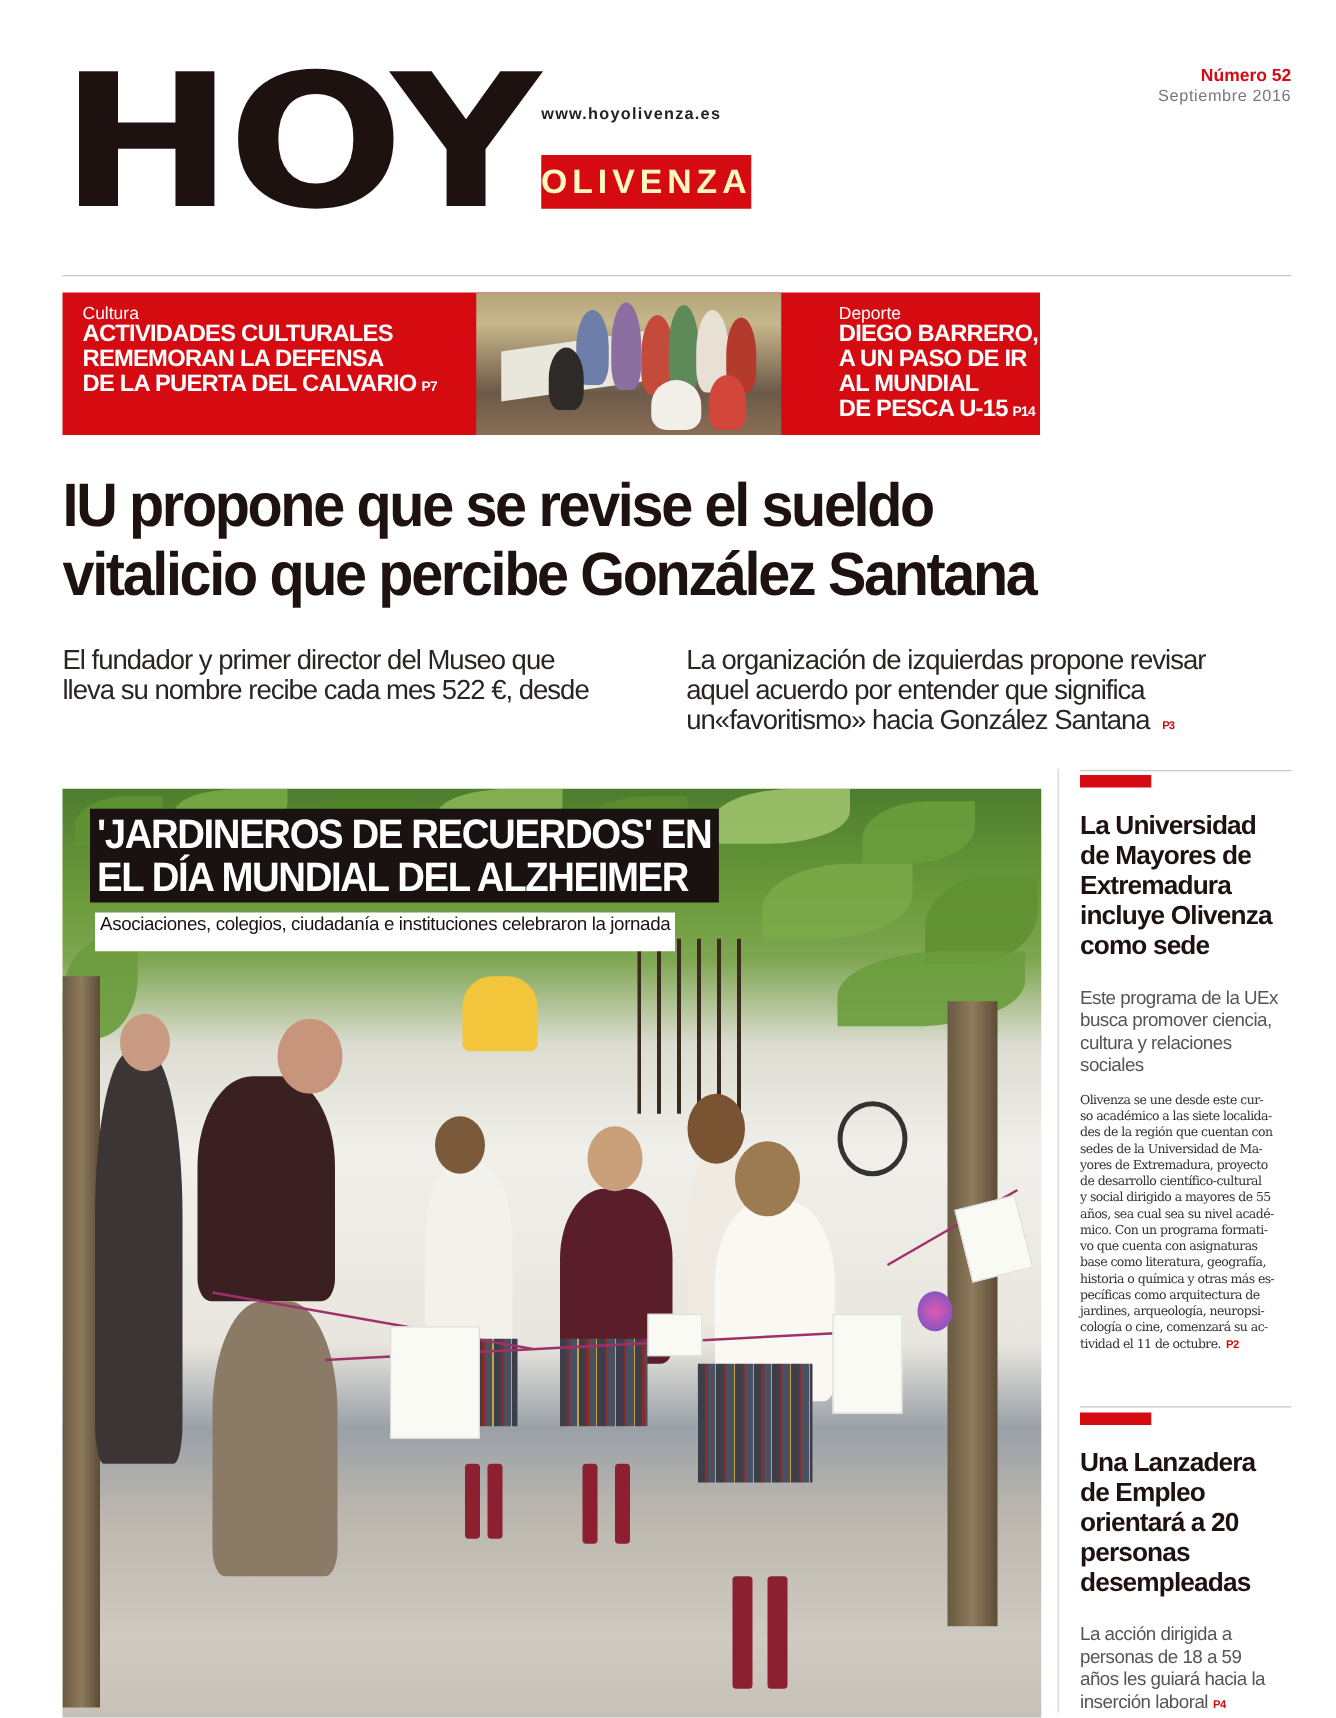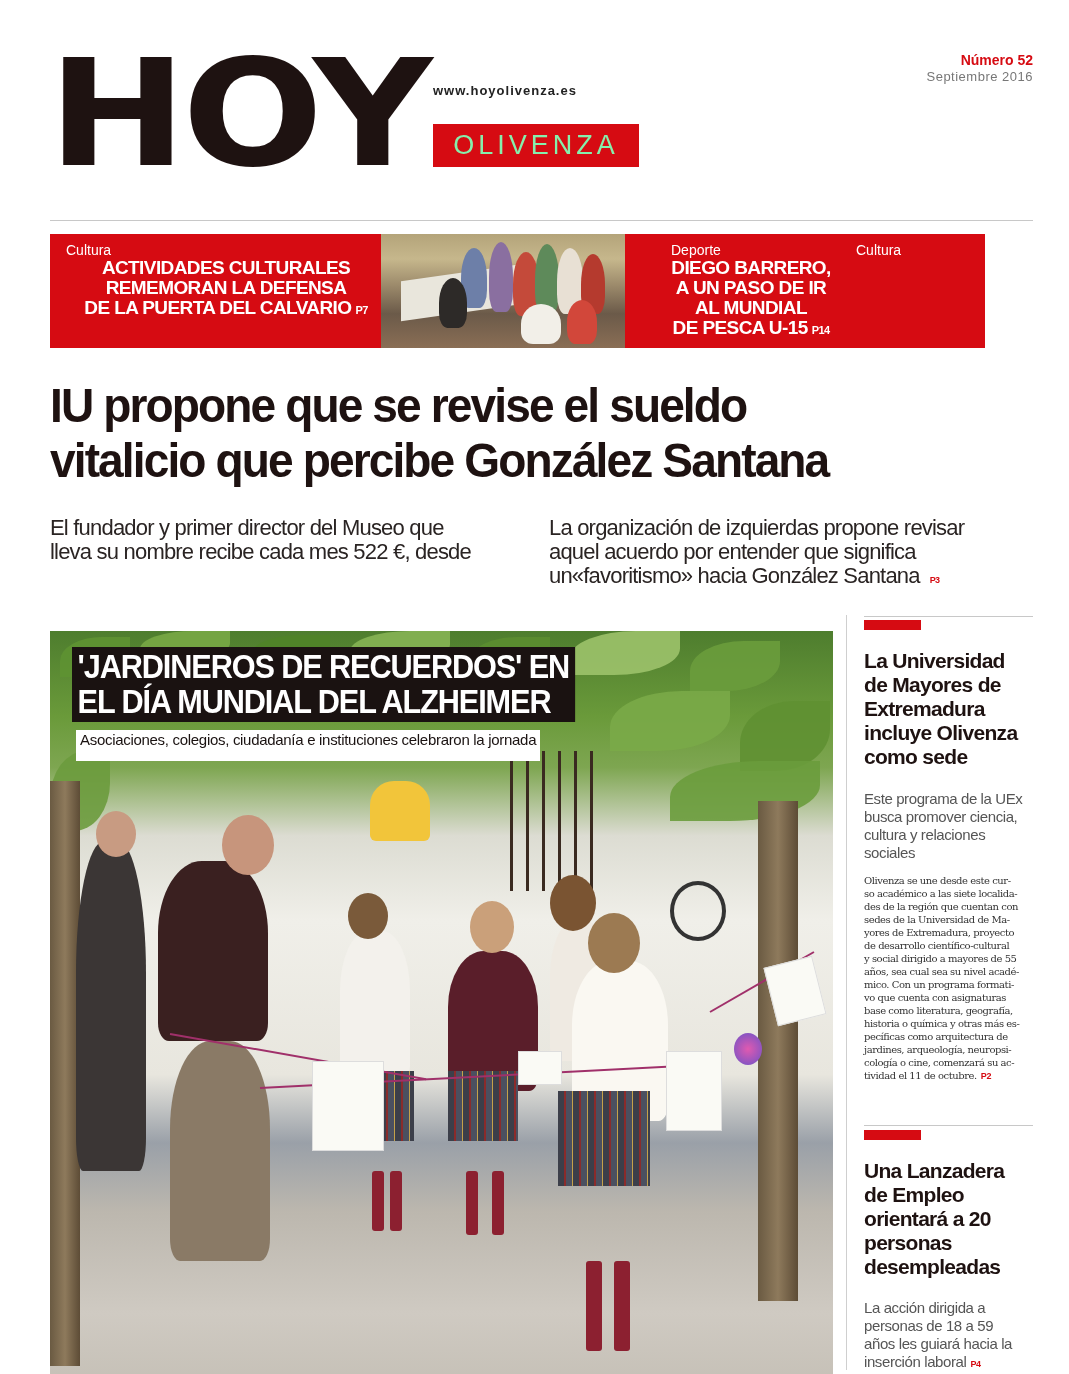--- a/index.html
+++ b/index.html
@@ -2,31 +2,31 @@
 <html><head>
 <meta charset="utf-8">
 <style>
   * { box-sizing: border-box; margin: 0; padding: 0; }
   html, body { width: 1069px; height: 1374px; background: #ffffff; overflow: hidden; }
   body { position: relative; font-family: "Liberation Sans", sans-serif; color: #1e1514; }
 
   
   .logo { position: absolute; left: 48px; top: 40px; font-family: "DejaVu Sans", sans-serif; font-weight: 900; font-size: 148px; line-height: 1; letter-spacing: -4px; color: #1e1211; transform: scaleX(1.12); transform-origin: left top; }
   .url { position: absolute; left: 433px; top: 83px; font-size: 13px; font-weight: 700; letter-spacing: 1px; color: #222; }
-  .section-tag { position: absolute; left: 433px; top: 124px; width: 206px; height: 43px; background: #d60b12; color: #86efac; font-size: 27px; letter-spacing: 4px; display: flex; align-items: center; justify-content: center; font-weight: 400; }
+  .section-tag { position: absolute; left: 433px; top: 124px; width: 168px; height: 43px; background: #d60b12; color: #fef9c3; font-size: 27px; letter-spacing: 4px; display: flex; align-items: center; justify-content: center; font-weight: 700; }
   .issue-box { position: absolute; right: 36px; top: 52px; text-align: right; }
   .issue-num { font-size: 14px; font-weight: 700; color: #d60b12; }
   .issue-date { font-size: 13px; color: #777; letter-spacing: 0.5px; margin-top: 1px; }
   .rule-top { position: absolute; left: 50px; right: 36px; top: 220px; height: 1px; background: #c8c8c8; }
 
   
-  .band { position: absolute; left: 50px; top: 234px; width: 935px; height: 114px; background: #d60b12; }
+  .band { position: absolute; left: 50px; top: 234px; width: 782px; height: 114px; background: #d60b12; }
   .teaser { position: absolute; top: 9px; color: #fff; }
   .teaser .kicker { font-size: 14px; font-weight: 400; line-height: 15px; }
-  .teaser .title { font-size: 19px; font-weight: 700; line-height: 20px; letter-spacing: -0.6px; text-transform: uppercase; text-align: center; }
+  .teaser .title { font-size: 19px; font-weight: 700; line-height: 20px; letter-spacing: -0.6px; text-transform: uppercase; }
   .teaser .pg { font-size: 11px; font-weight: 700; margin-left: 4px; }
   .t1 { left: 16px; width: 320px; }
   .t2 { left: 621px; width: 160px; }
   .t3 { left: 806px; width: 170px; }
   .band-photo { position: absolute; left: 331px; top: 0; width: 244px; height: 114px; overflow: hidden;
     background: linear-gradient(180deg, #b4a47a 0%, #c6b78c 22%, #9c8a6b 45%, #6b5a49 70%, #8a6e55 100%); }
   .band-photo .wall { position: absolute; left: 20px; top: 38px; width: 130px; height: 40px; background: #e9e6dc; transform: skewY(-8deg); }
   .band-photo .crowd { position: absolute; border-radius: 50% 50% 30% 30%; }
 
   

